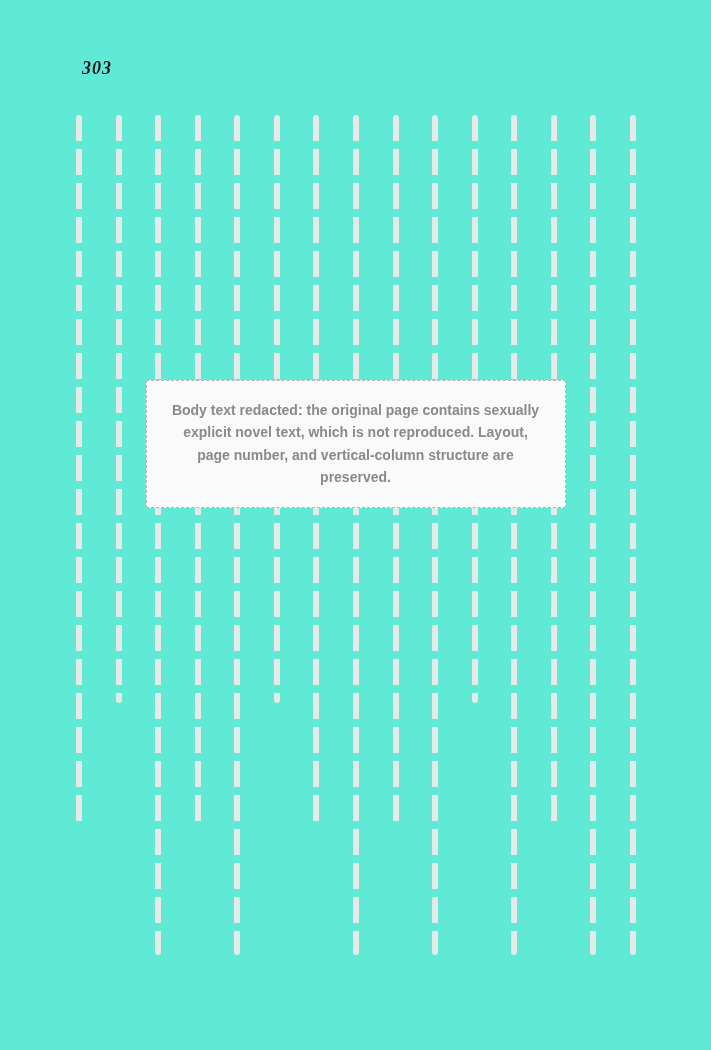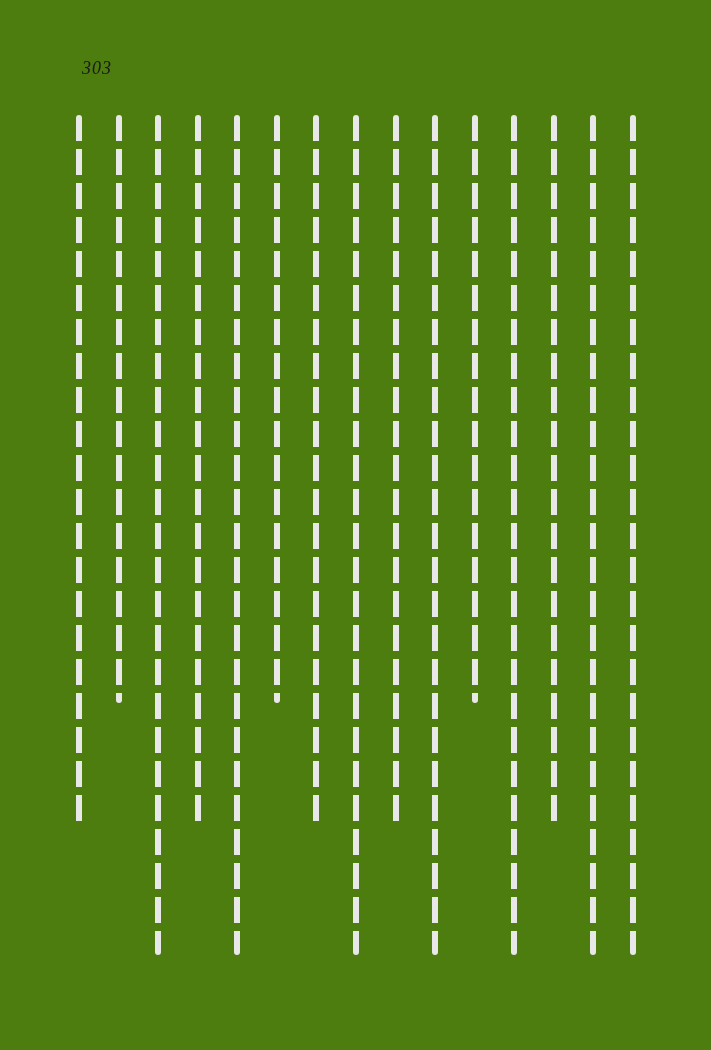--- a/index.html
+++ b/index.html
@@ -10,21 +10,22 @@
     width: 711px;
     height: 1050px;
     background: #ffffff;
     font-family: "Liberation Serif", "DejaVu Serif", serif;
     position: relative;
     overflow: hidden;
   }
   .page {
     position: absolute;
     inset: 0;
-    background: #4d7c0f;
+    background: #5eead4;
+    font-weight: bold;
   }
   .page-number {
     position: absolute;
     top: 58px;
     left: 82px;
     font-size: 18px;
     font-style: italic;
     color: #1a1a1a;
     letter-spacing: 1px;
   }
@@ -89,14 +90,15 @@
     <div class="placeholder-col full"></div>
     <div class="placeholder-col mid"></div>
     <div class="placeholder-col short"></div>
     <div class="placeholder-col full"></div>
     <div class="placeholder-col mid"></div>
     <div class="placeholder-col full"></div>
     <div class="placeholder-col short"></div>
     <div class="placeholder-col mid"></div>
   </div>
 
+  <div class="redaction-note">Body text redacted: the original page contains sexually explicit novel text, which is not reproduced. Layout, page number, and vertical-column structure are preserved.</div>
 
 </div>
 
 </body></html>

